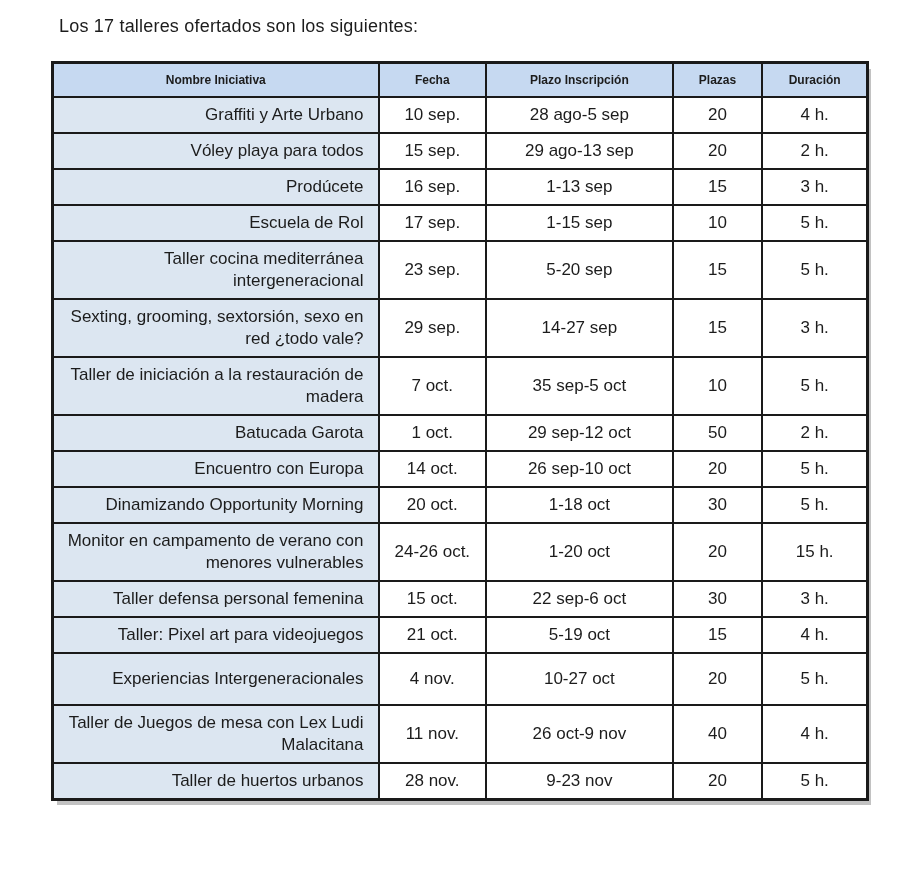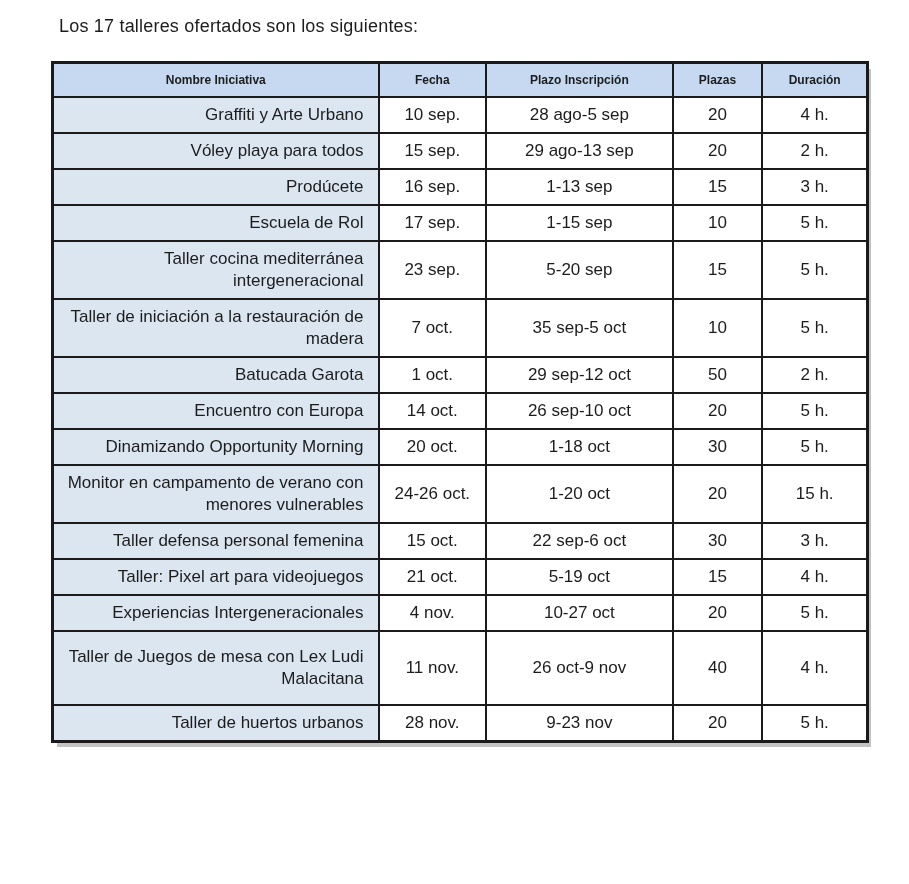--- a/index.html
+++ b/index.html
@@ -113,20 +113,27 @@
           <td class="cell-duracion">5 h.</td>
         </tr>
         <tr>
           <td class="cell-nombre">Taller cocina mediterránea intergeneracional</td>
           <td class="cell-fecha">23 sep.</td>
           <td class="cell-plazo">5-20 sep</td>
           <td class="cell-plazas">15</td>
           <td class="cell-duracion">5 h.</td>
         </tr>
         <tr>
+          <td class="cell-nombre">Sexting, grooming, sextorsión, sexo en red ¿todo vale?</td>
+          <td class="cell-fecha">29 sep.</td>
+          <td class="cell-plazo">14-27 sep</td>
+          <td class="cell-plazas">15</td>
+          <td class="cell-duracion">3 h.</td>
+        </tr>
+        <tr>
           <td class="cell-nombre">Taller de iniciación a la restauración de madera</td>
           <td class="cell-fecha">7 oct.</td>
           <td class="cell-plazo">35 sep-5 oct</td>
           <td class="cell-plazas">10</td>
           <td class="cell-duracion">5 h.</td>
         </tr>
         <tr>
           <td class="cell-nombre">Batucada Garota</td>
           <td class="cell-fecha">1 oct.</td>
           <td class="cell-plazo">29 sep-12 oct</td>

